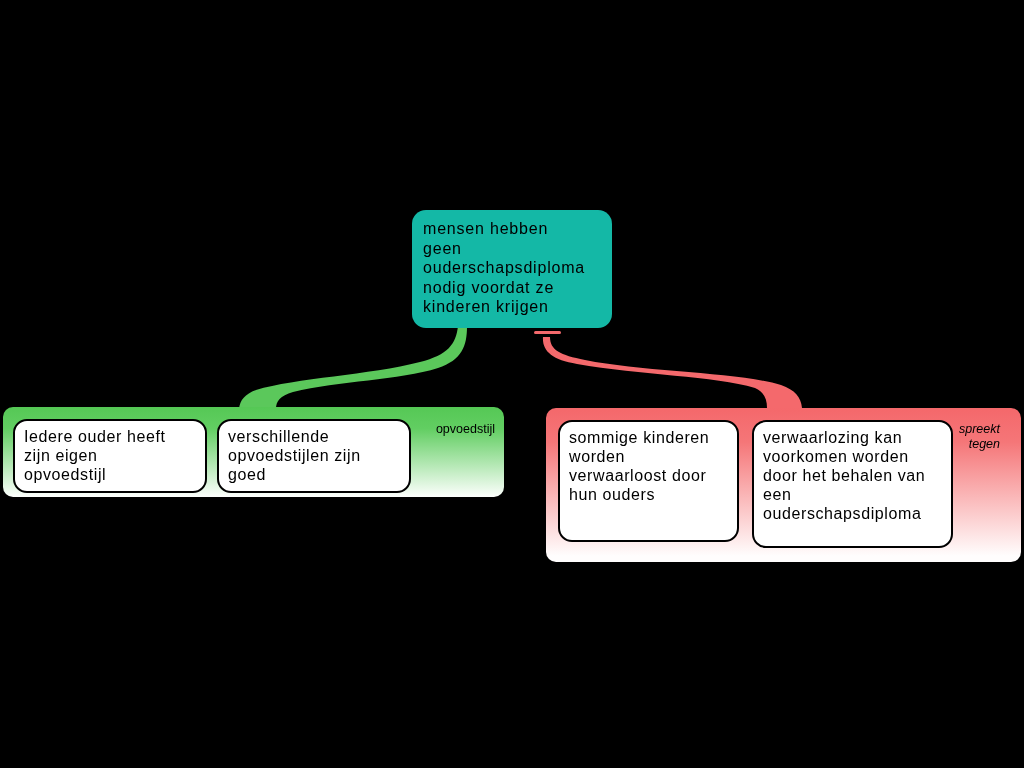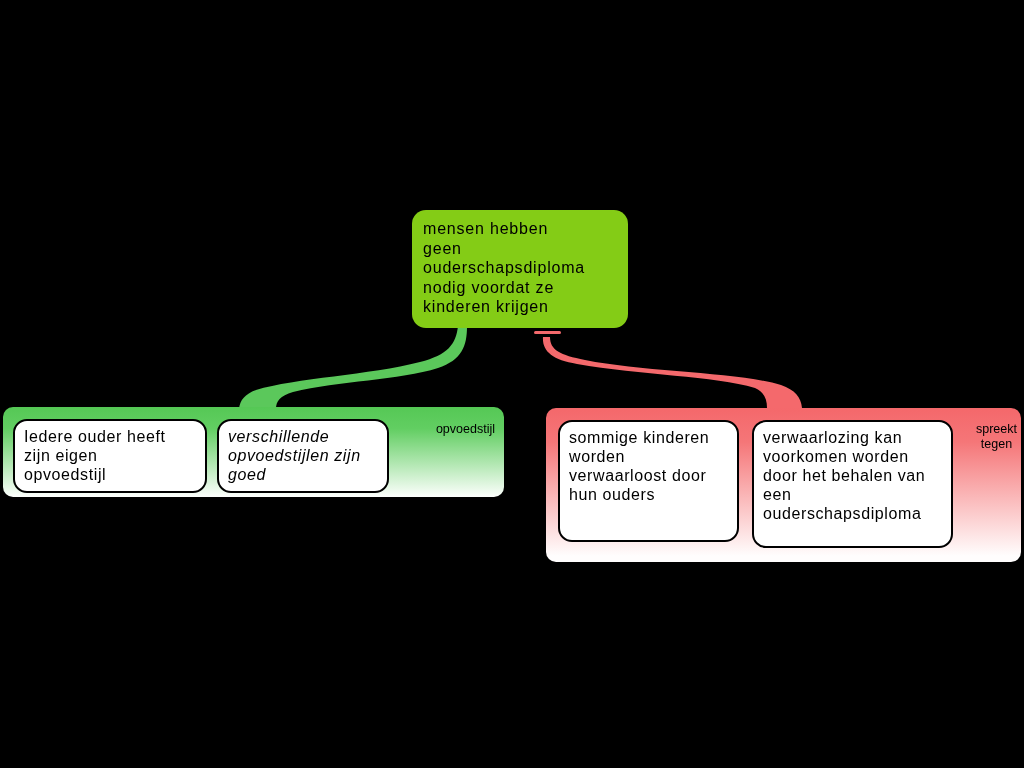--- a/index.html
+++ b/index.html
@@ -18,22 +18,22 @@
   }
   .connector-layer {
     position: absolute;
     left: 0; top: 0;
     width: 1024px; height: 768px;
     z-index: 1;
   }
   .claim-node {
     position: absolute;
     left: 412px; top: 210px;
-    width: 216px; height: 118px;
-    background: #84cc16;
+    width: 200px; height: 118px;
+    background: #14b8a6;
     border-radius: 14px;
     z-index: 2;
     box-sizing: border-box;
     padding: 9px 4px 0 11px;
     font-size: 16px;
     line-height: 19.5px;
     letter-spacing: 0.8px;
     white-space: pre-line;
   }
   .group {
@@ -57,37 +57,38 @@
     font-size: 12.5px;
     line-height: 15px;
     color: #000;
     white-space: pre-line;
   }
   .group-supports .group-label {
     top: 15px; right: 9px;
     text-align: right;
   }
   .group-opposes .group-label {
-    top: 14px; right: 4px;
-    text-align: center;
+    top: 14px; right: 21px;
+    text-align: right;
+    font-style: italic;
   }
   .reason-node {
     position: absolute;
     background: #ffffff;
     border: 2px solid #000000;
     border-radius: 14px;
     box-sizing: border-box;
     font-size: 16px;
     line-height: 19px;
     letter-spacing: 0.6px;
     padding: 6px 4px 0 9px;
     white-space: pre-line;
   }
   .g-box-1 { left: 10px; top: 12px; width: 194px; height: 74px; }
-  .g-box-2 { left: 214px; top: 12px; width: 172px; height: 74px; font-style: italic; }
+  .g-box-2 { left: 214px; top: 12px; width: 194px; height: 74px; }
   .r-box-1 { left: 12px; top: 12px; width: 181px; height: 122px; }
   .r-box-2 { left: 206px; top: 12px; width: 201px; height: 128px; }
 </style>
 </head>
 <body>
 
 <div class="canvas">
 
   <svg class="connector-layer" width="1024" height="768" viewBox="0 0 1024 768" xmlns="http://www.w3.org/2000/svg">
 

